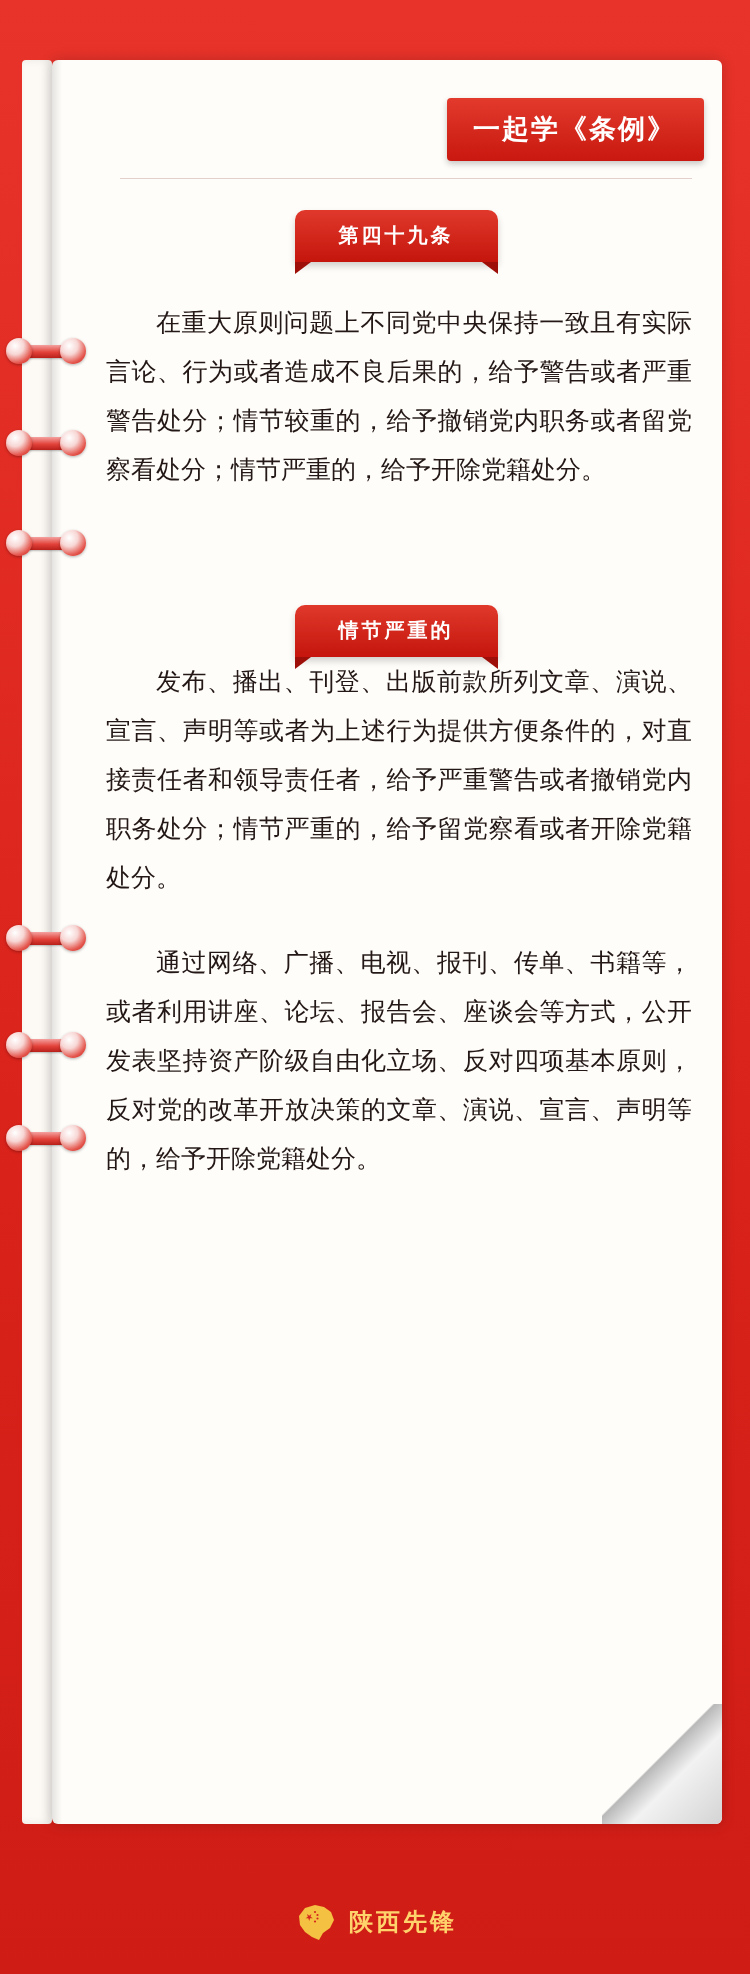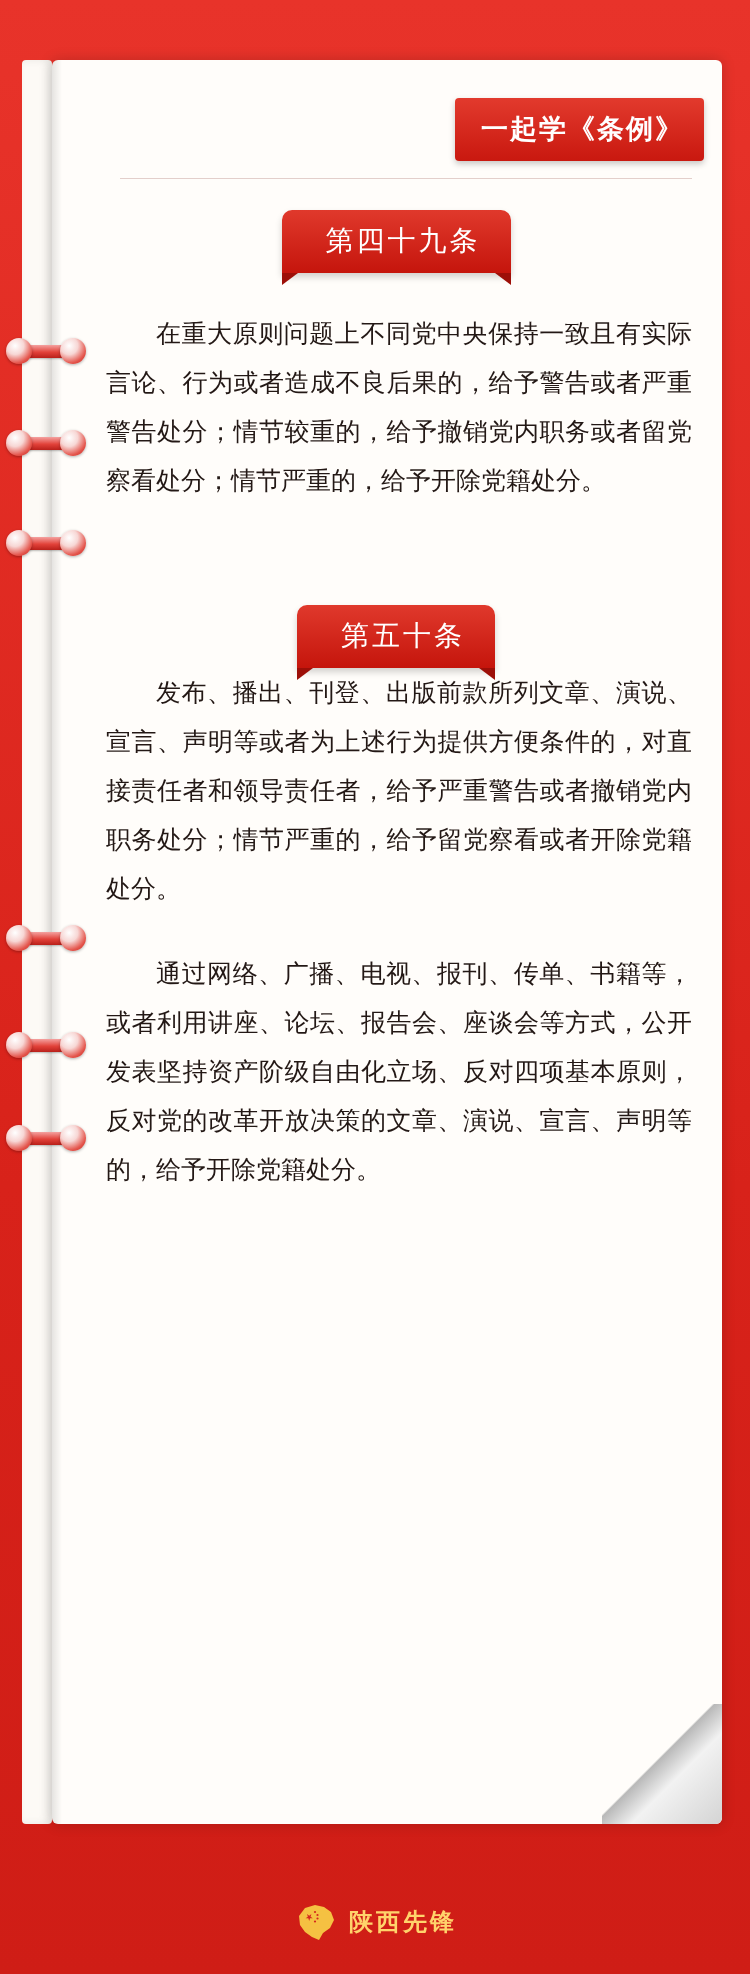--- a/index.html
+++ b/index.html
@@ -105,21 +105,21 @@
   
   .header-badge {
     position: absolute;
     right: 18px;
     top: 38px;
     background: linear-gradient(180deg, #e23a2d, #c9180f);
     color: #fff;
     font-size: 27px;
     font-weight: bold;
     letter-spacing: 2px;
-    padding: 13px 20px 14px 26px;
+    padding: 13px 28px 14px 26px;
     border-radius: 4px 4px 4px 4px;
     box-shadow: 0 3px 6px rgba(0,0,0,0.22);
     white-space: nowrap;
   }
 
   .divider {
     position: absolute;
     left: 68px;
     right: 30px;
     top: 118px;
@@ -134,24 +134,24 @@
     right: 22px;
   }
   .title-wrap {
     display: flex;
     justify-content: center;
   }
   .title-plaque {
     position: relative;
     background: linear-gradient(180deg, #e0392c, #c5150c);
     color: #fff;
-    font-size: 28px;
-    font-weight: normal;
+    font-size: 20px;
+    font-weight: bold;
     letter-spacing: 3px;
-    padding: 12px 30px 13px 44px;
+    padding: 12px 44px 13px 44px;
     border-radius: 10px 10px 0 0;
     box-shadow: 0 4px 7px rgba(0,0,0,0.18);
   }
   .title-plaque:before, .title-plaque:after {
     content: "";
     position: absolute;
     bottom: -12px;
     width: 0; height: 0;
     border-top: 12px solid #9d0f08;
   }
@@ -220,21 +220,21 @@
 
     <div class="article" style="top:150px;">
       <div class="title-wrap">
         <div class="title-plaque">第四十九条</div>
       </div>
       <p class="para" style="margin-top:36px;">在重大原则问题上不同党中央保持一致且有实际言论、行为或者造成不良后果的，给予警告或者严重警告处分；情节较重的，给予撤销党内职务或者留党察看处分；情节严重的，给予开除党籍处分。</p>
     </div>
 
     <div class="article" style="top:545px;">
       <div class="title-wrap">
-        <div class="title-plaque">第五十条</div>
+        <div class="title-plaque">情节严重的</div>
       </div>
       <p class="para">发布、播出、刊登、出版前款所列文章、演说、宣言、声明等或者为上述行为提供方便条件的，对直接责任者和领导责任者，给予严重警告或者撤销党内职务处分；情节严重的，给予留党察看或者开除党籍处分。</p>
       <p class="para" style="margin-top:36px;">通过网络、广播、电视、报刊、传单、书籍等，或者利用讲座、论坛、报告会、座谈会等方式，公开发表坚持资产阶级自由化立场、反对四项基本原则，反对党的改革开放决策的文章、演说、宣言、声明等的，给予开除党籍处分。</p>
     </div>
 
     <div class="curl"></div>
   </div>
 
   <div class="ring" style="top:338px;">
     <div class="bar"></div>

